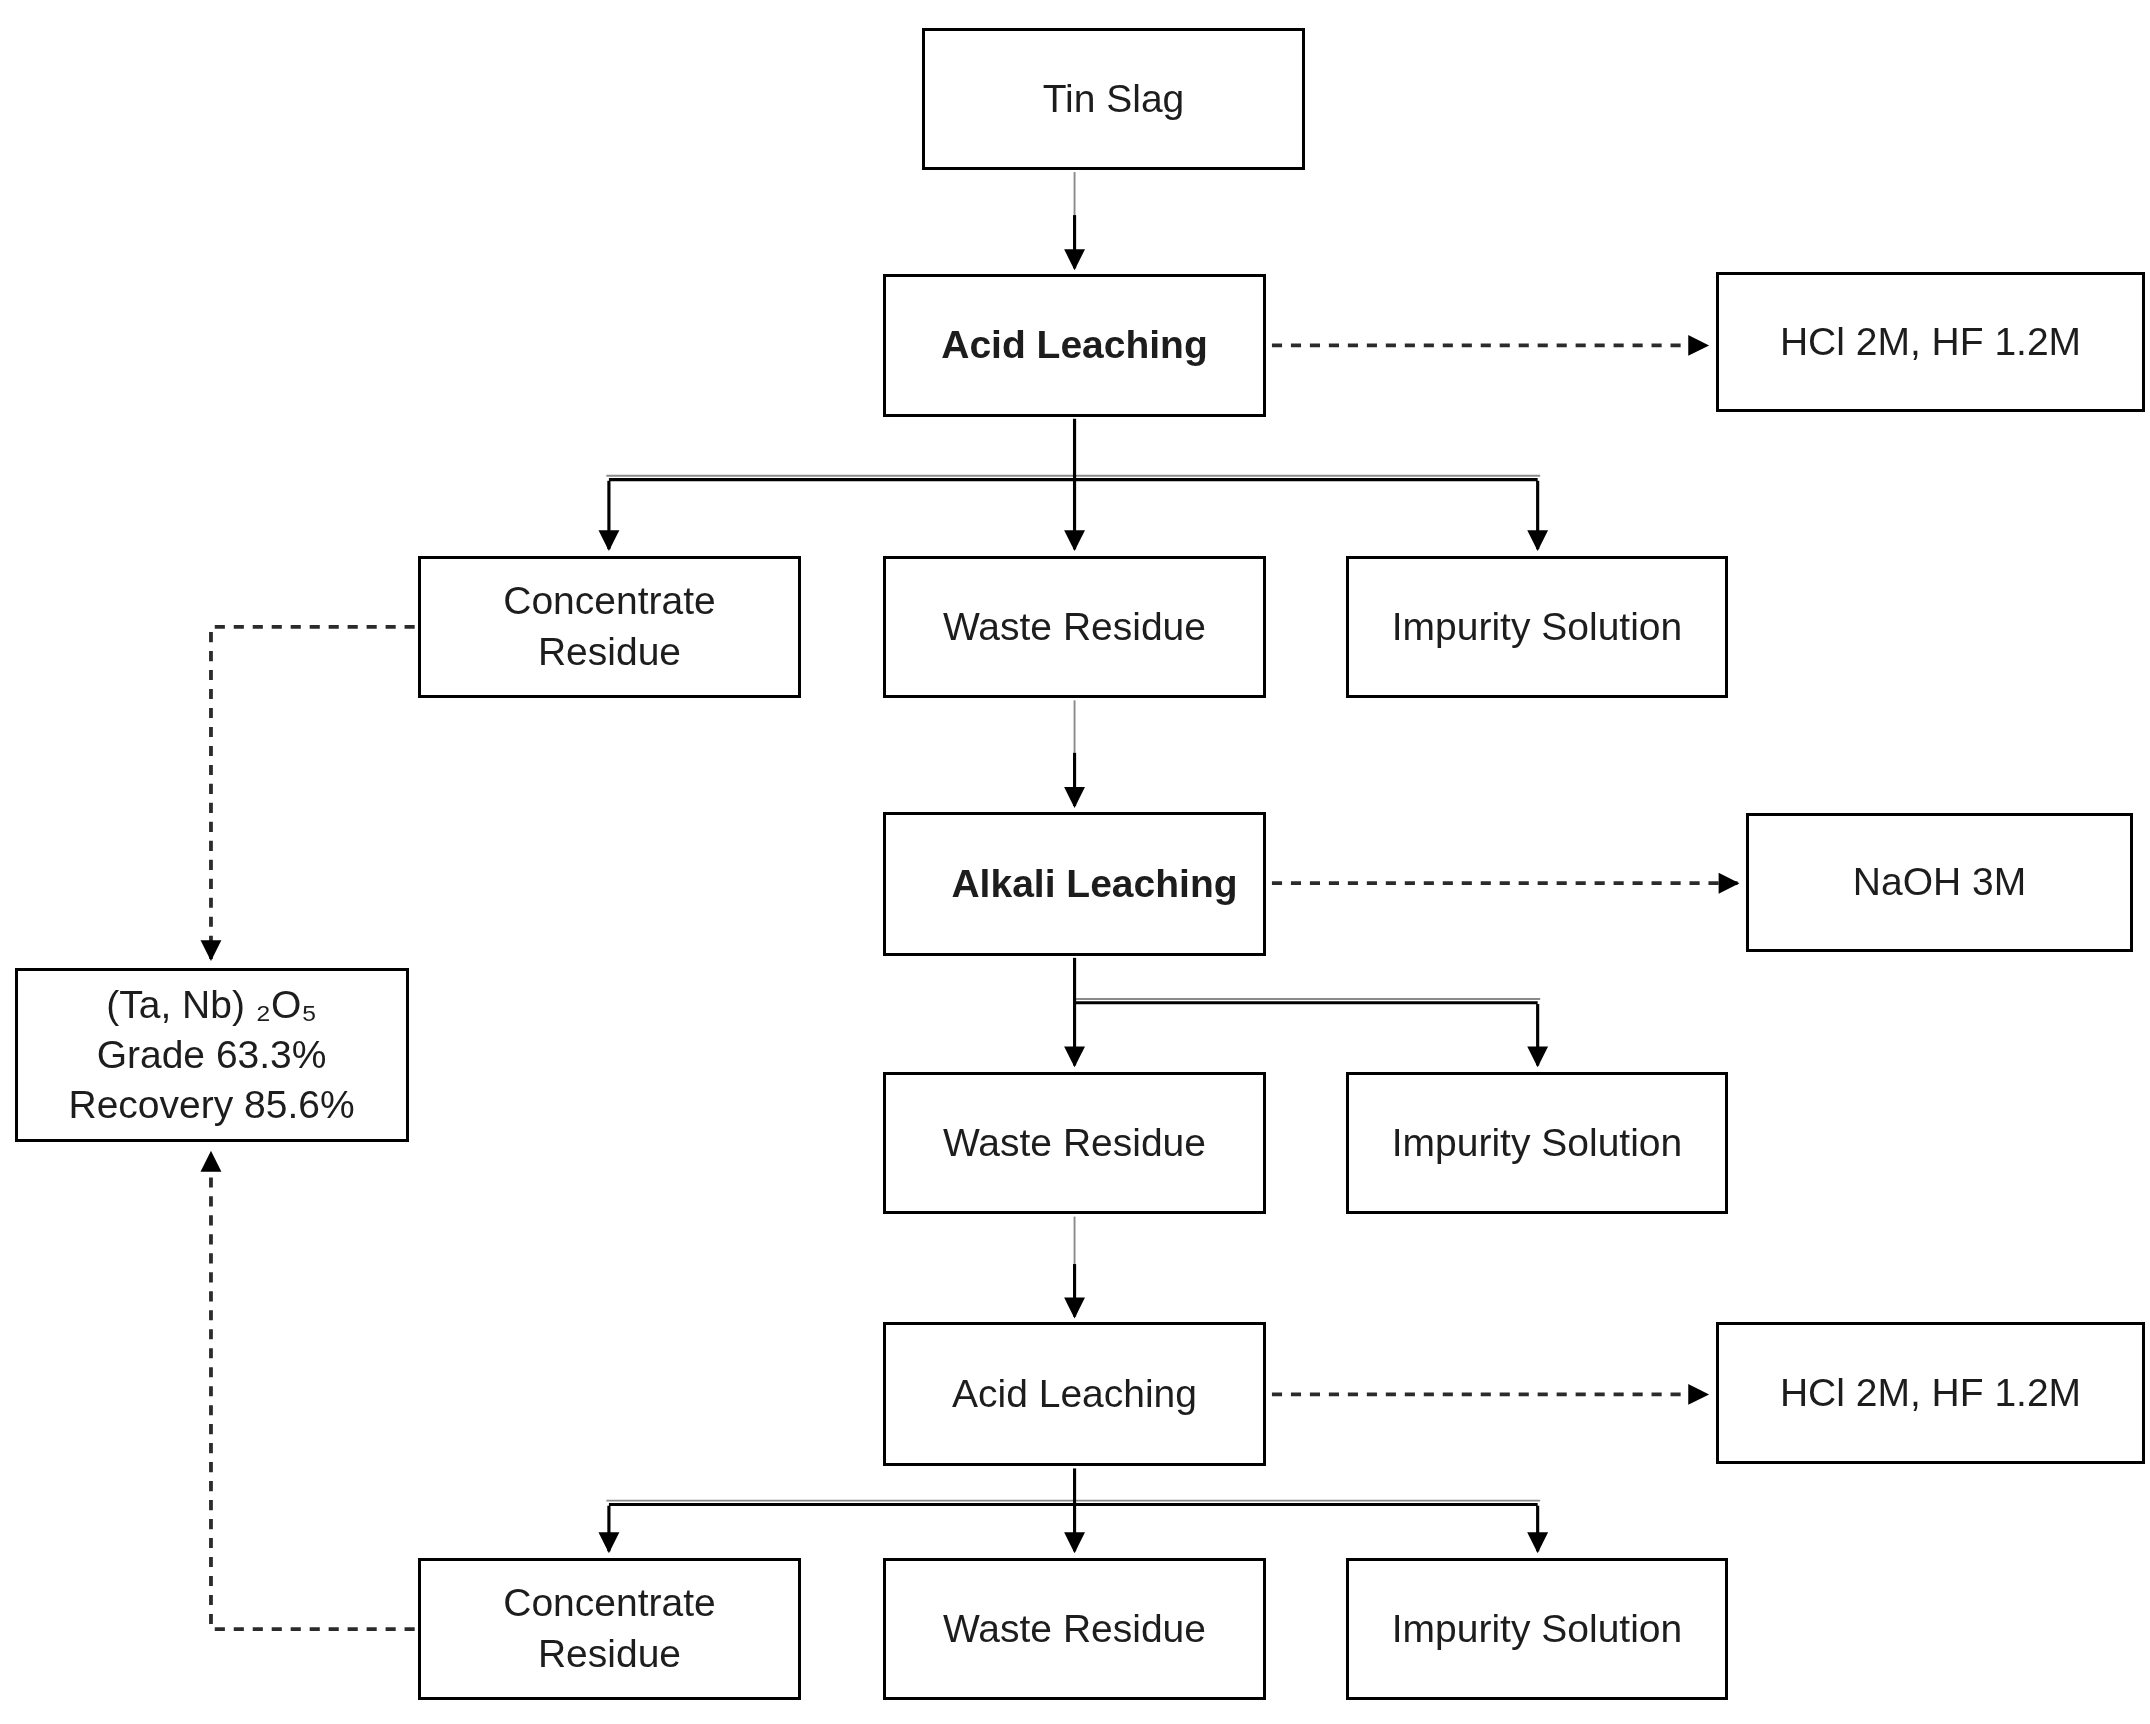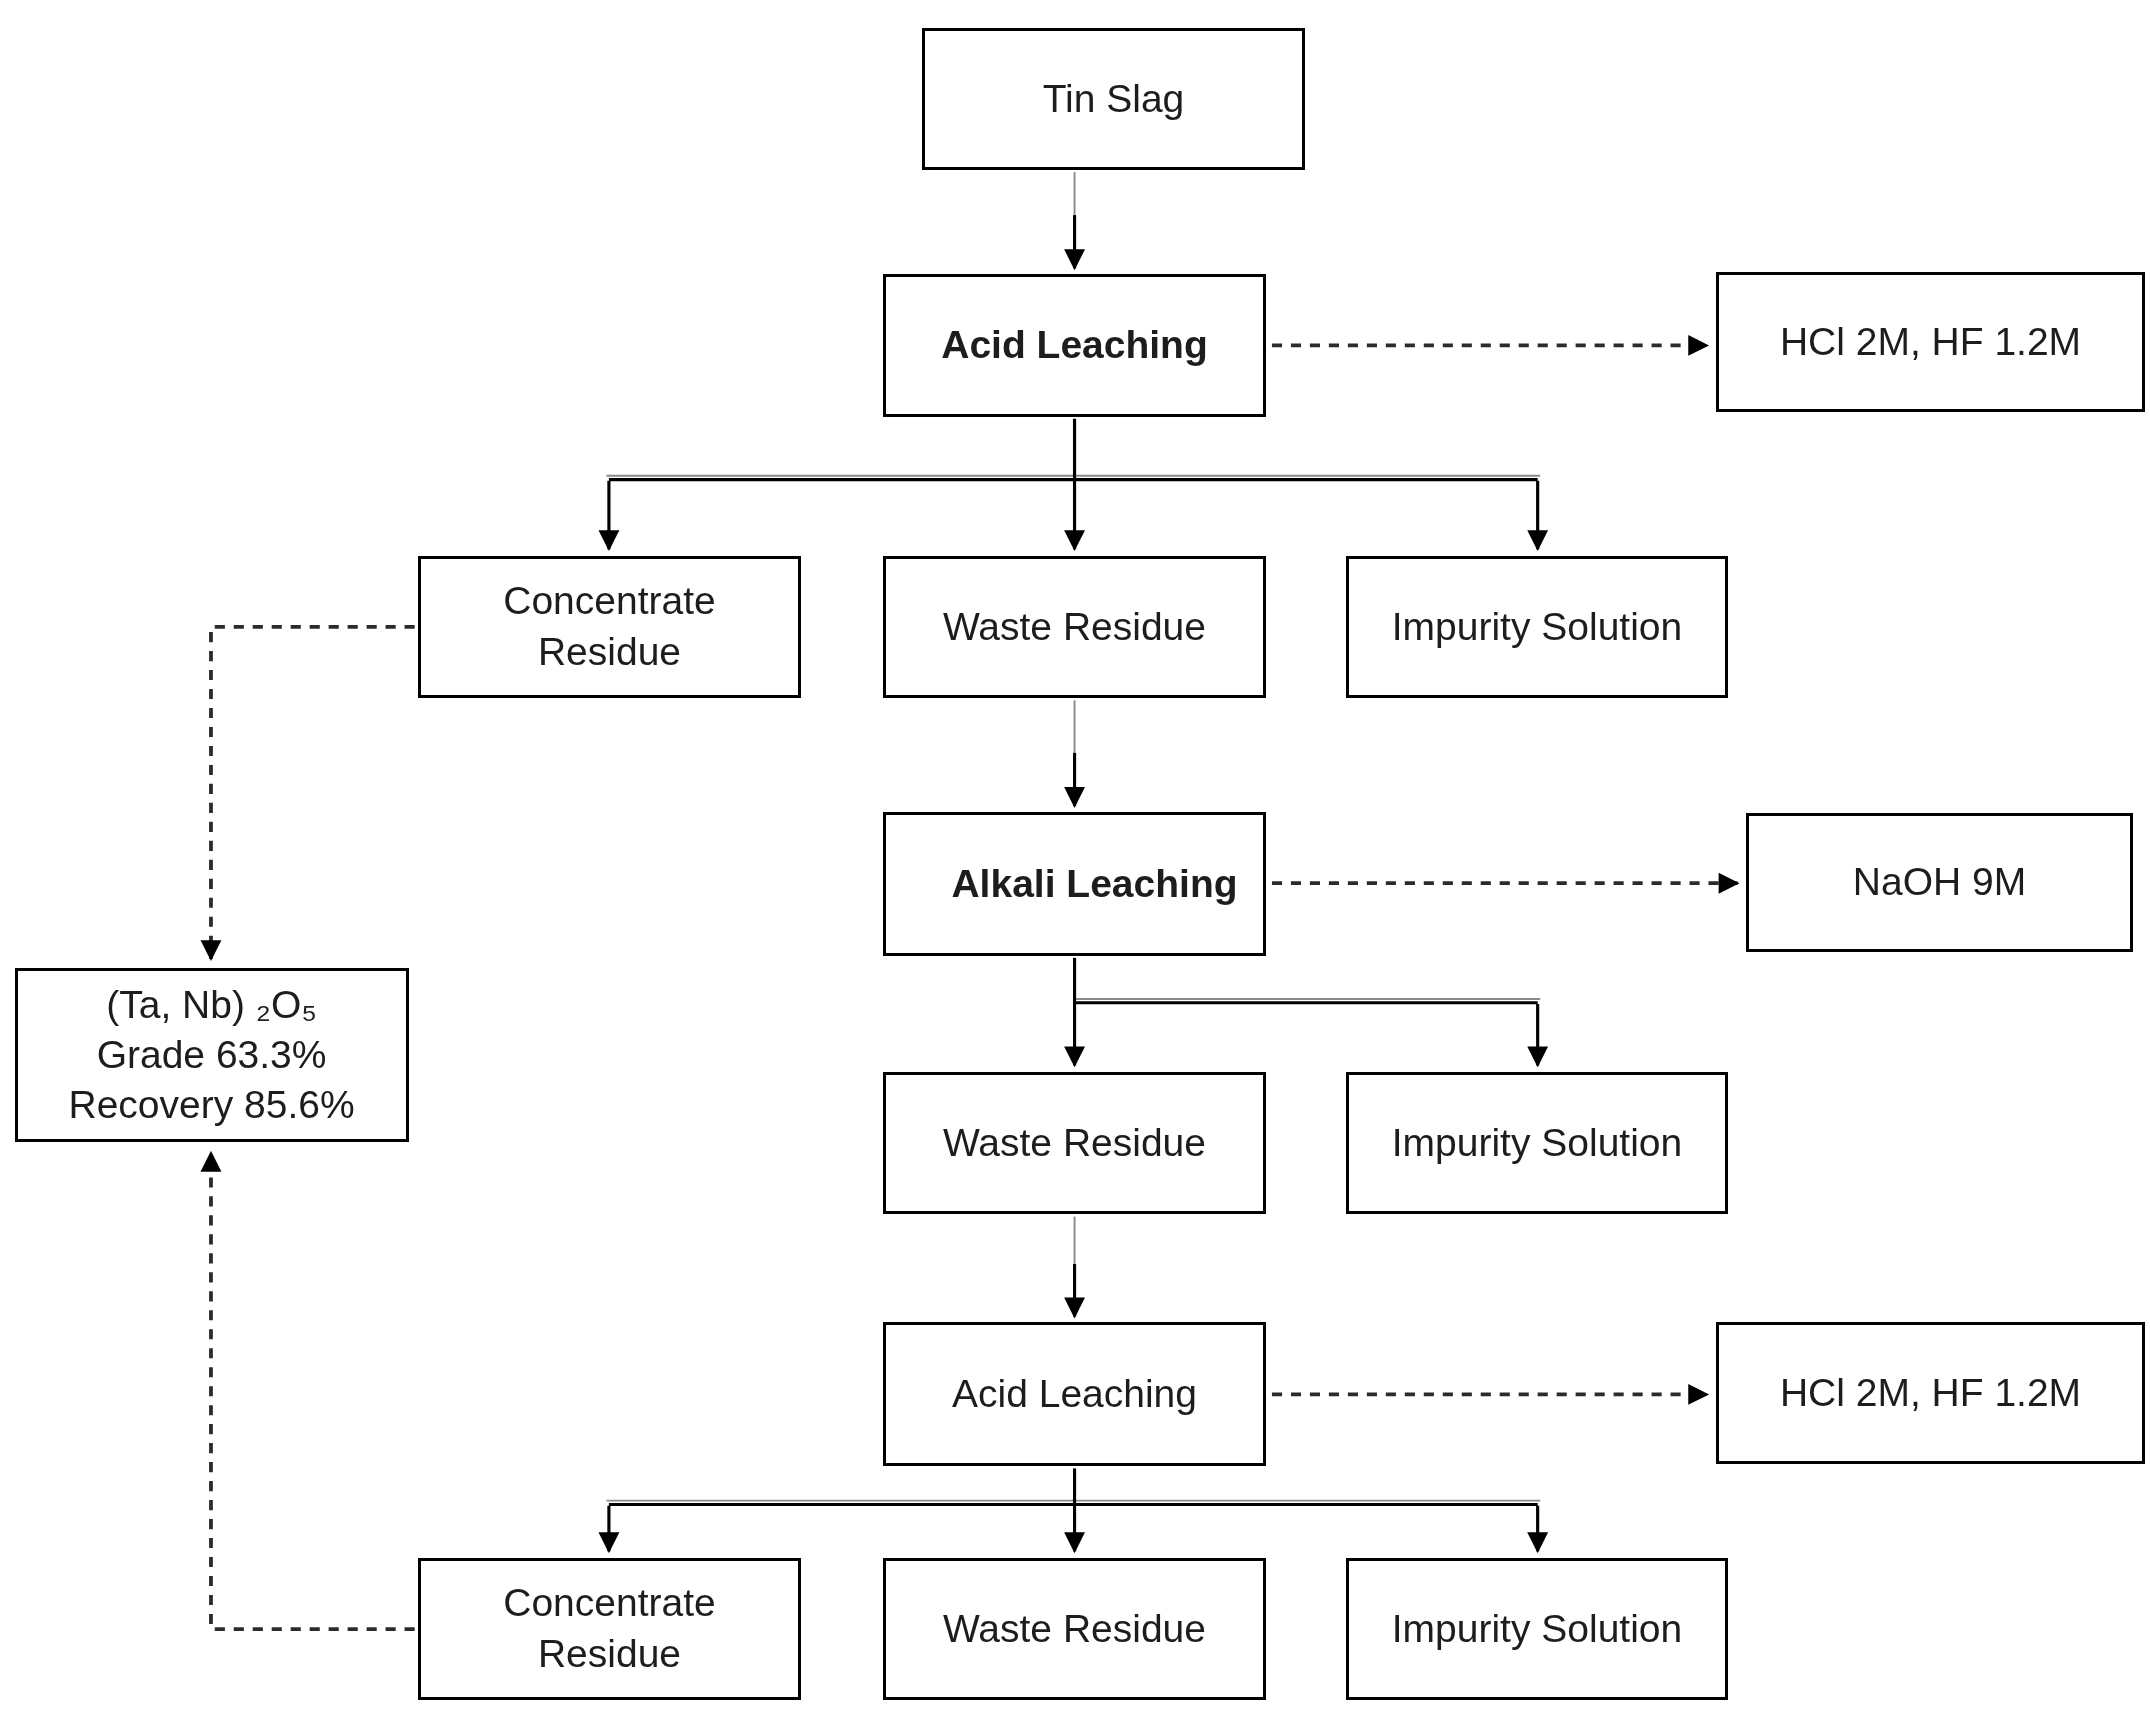--- a/index.html
+++ b/index.html
@@ -110,21 +110,21 @@
   <div class="node" id="n-waste1">
     <span class="lbl">Waste Residue</span>
   </div>
   <div class="node" id="n-imp1">
     <span class="lbl">Impurity Solution</span>
   </div>
   <div class="node bold" id="n-alkali">
     <span class="lbl">Alkali Leaching</span>
   </div>
   <div class="node" id="n-naoh">
-    <span class="lbl">NaOH 9M</span>
+    <span class="lbl">NaOH 3M</span>
   </div>
   <div class="node" id="n-waste2">
     <span class="lbl">Waste Residue</span>
   </div>
   <div class="node" id="n-imp2">
     <span class="lbl">Impurity Solution</span>
   </div>
   <div class="node" id="n-acid2">
     <span class="lbl">Acid Leaching</span>
   </div>

